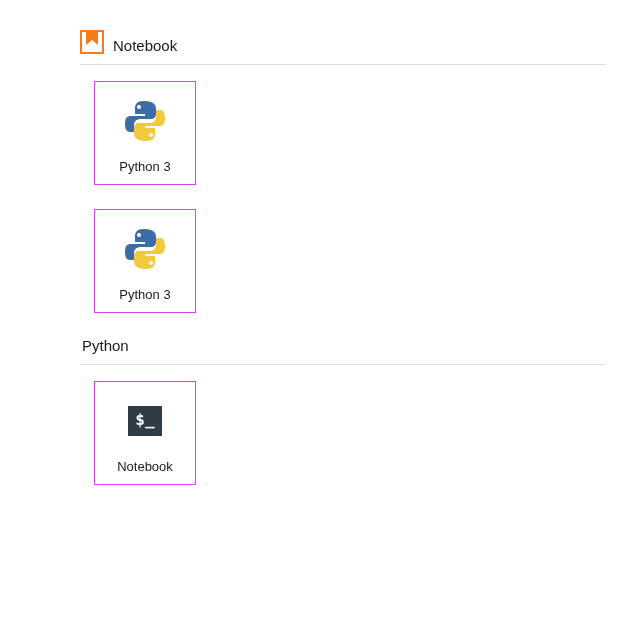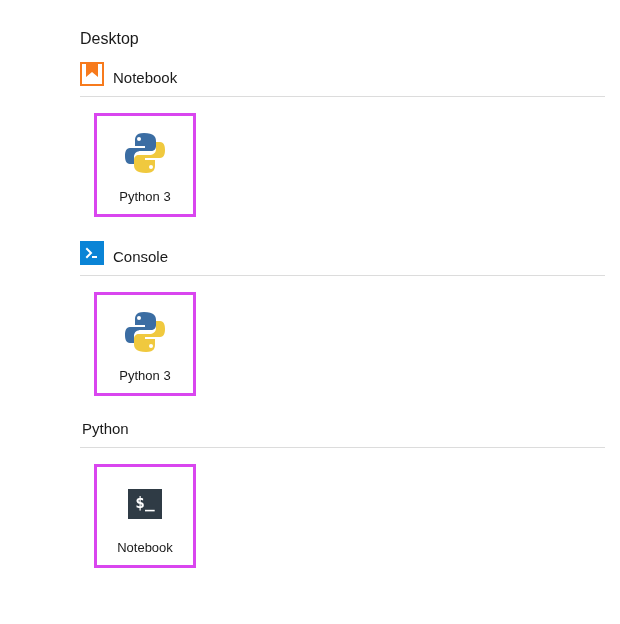--- a/index.html
+++ b/index.html
@@ -34,21 +34,21 @@
     color: #1a1a1a;
   }
   .cards {
     display: flex;
     gap: 10px;
     margin-left: 14px;
   }
   .card {
     width: 102px;
     height: 104px;
-    border: 3px solid #d946ef;
+    border: 1px solid #d946ef;
     display: flex;
     flex-direction: column;
     align-items: center;
     justify-content: flex-end;
     padding-bottom: 10px;
     cursor: pointer;
     background: #fff;
   }
   .card-icon {
     flex: 1;
@@ -90,21 +90,20 @@
     display: flex;
     align-items: center;
     justify-content: center;
   }
 </style>
 </head>
 <body>
 
 <div>
 
-  <div class="heading">Desktop</div>
 
   <div class="section">
     <div class="section-header">
       <span class="hicon">
         <span class="notebook-outline">
           <svg width="16" height="16" viewBox="0 0 16 16">
             <path d="M2 0 L14 0 L14 13 L8 8 L2 13 Z" fill="#f77a1c"></path>
           </svg>
         </span>
       </span>
@@ -119,31 +118,20 @@
             <path d="M25 44 C34 44 34 39 34 36 L34 31 L24 31 L24 29 L39 29 C43 29 44 25 44 21 C44 17 43 13 39 13 L35 13 L35 20 C35 24 32 26 28 26 L18 26 C15 26 13 28 13 31 L13 36 C13 40 15 44 25 44 Z" fill="#f0c93e"></path>
             <circle cx="30" cy="38" r="2" fill="#fff"></circle>
           </svg>
         </span>
         <span class="card-label">Python 3</span>
       </div>
     </div>
   </div>
 
   <div class="section">
-    <div class="section-header">
-      <span class="hicon">
-        <span class="console-box">
-          <svg width="16" height="16" viewBox="0 0 16 16">
-            <path d="M3 4 L7 8 L3 12" stroke="#fff" stroke-width="2" fill="none" stroke-linecap="square"></path>
-            <rect x="8" y="11" width="5" height="2" fill="#fff"></rect>
-          </svg>
-        </span>
-      </span>
-      <span class="section-title">Console</span>
-    </div>
     <div class="cards">
       <div class="card">
         <span class="card-icon">
           <svg width="48" height="48" viewBox="0 0 48 48">
             <path d="M23 4 C14 4 14 9 14 12 L14 17 L24 17 L24 19 L9 19 C5 19 4 23 4 27 C4 31 5 35 9 35 L13 35 L13 28 C13 24 16 22 20 22 L30 22 C33 22 35 20 35 17 L35 12 C35 8 33 4 23 4 Z" fill="#3b6da3"></path>
             <circle cx="18" cy="10" r="2" fill="#fff"></circle>
             <path d="M25 44 C34 44 34 39 34 36 L34 31 L24 31 L24 29 L39 29 C43 29 44 25 44 21 C44 17 43 13 39 13 L35 13 L35 20 C35 24 32 26 28 26 L18 26 C15 26 13 28 13 31 L13 36 C13 40 15 44 25 44 Z" fill="#f0c93e"></path>
             <circle cx="30" cy="38" r="2" fill="#fff"></circle>
           </svg>
         </span>

